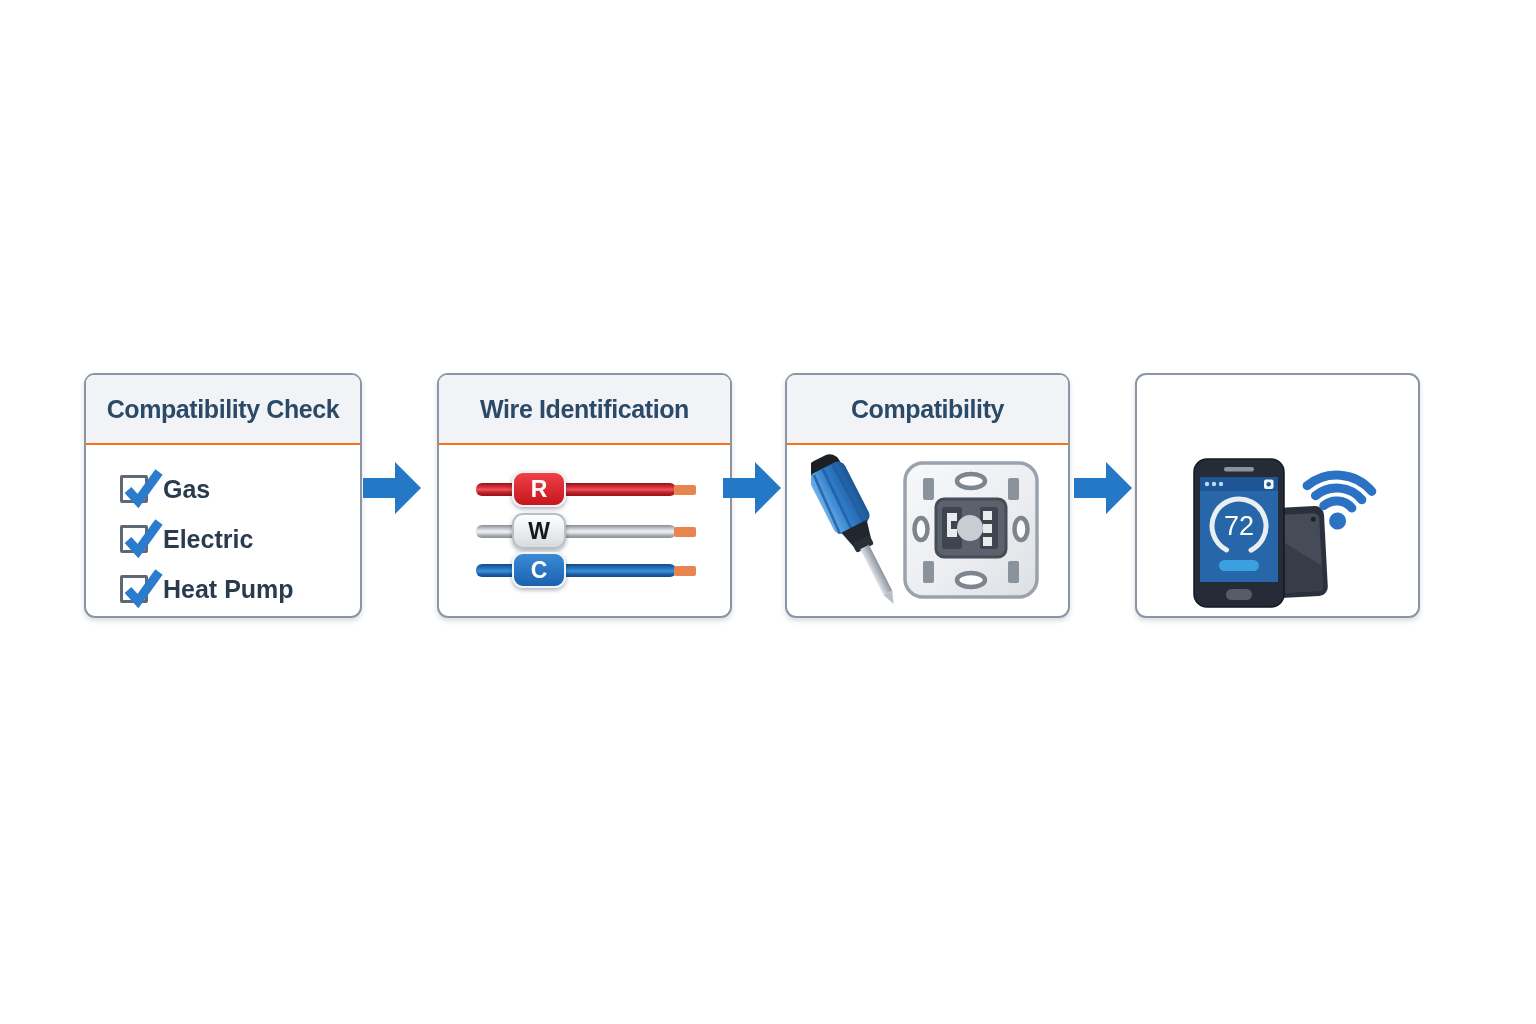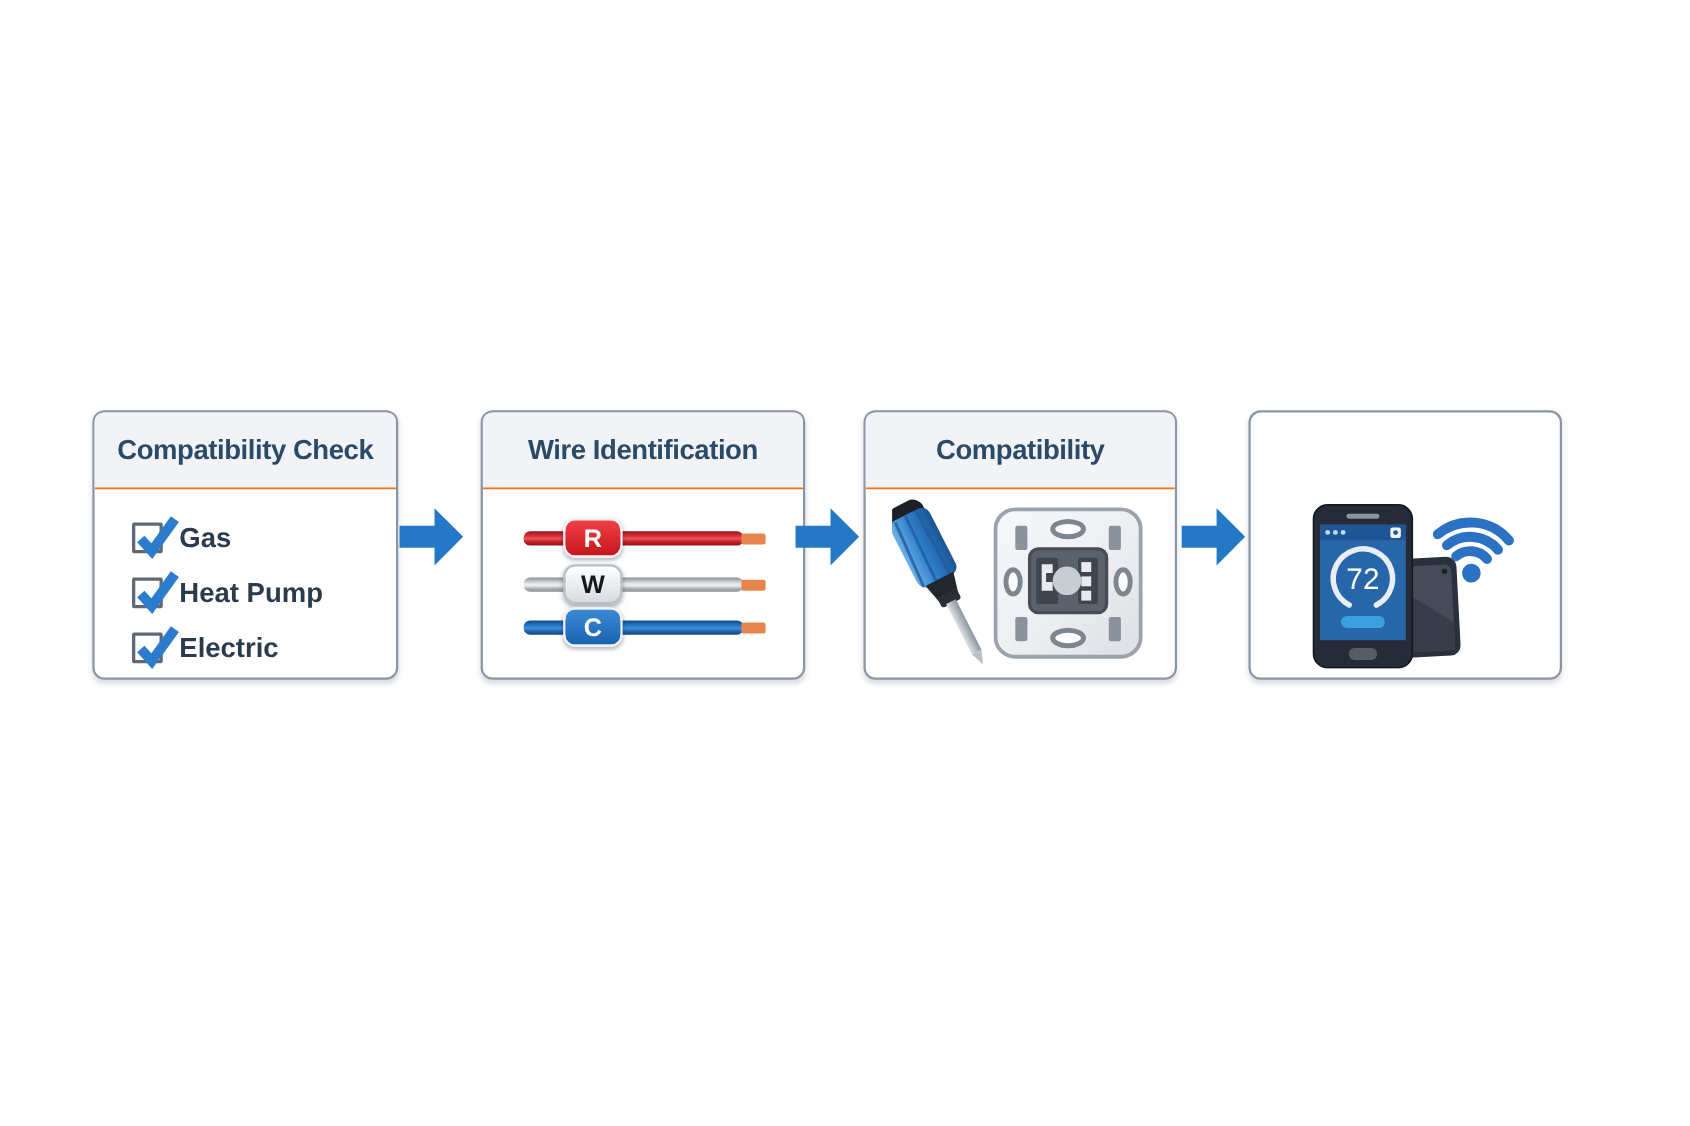--- a/index.html
+++ b/index.html
@@ -81,29 +81,29 @@
             </svg>
         </span>
         <span class="check-label">Gas</span>
       </div>
       <div class="check-row">
         <span class="checkbox-box">
           <svg width="42" height="42" viewBox="0 0 42 42">
               <polyline points="6,22 16,33 37,4" fill="none" stroke="#2b7ccd" stroke-width="9" stroke-linejoin="miter"></polyline>
             </svg>
         </span>
-        <span class="check-label">Heat Pump</span>
+        <span class="check-label">Electric</span>
       </div>
       <div class="check-row">
         <span class="checkbox-box">
           <svg width="42" height="42" viewBox="0 0 42 42">
               <polyline points="6,22 16,33 37,4" fill="none" stroke="#2b7ccd" stroke-width="9" stroke-linejoin="miter"></polyline>
             </svg>
         </span>
-        <span class="check-label">Electric</span>
+        <span class="check-label">Heat Pump</span>
       </div>
     </div>
   </div>
 
   <svg class="flow-arrow" id="arrow-1" viewBox="0 0 58 52">
     <polygon points="0,16 32,16 32,0 58,26 32,52 32,36 0,36" fill="#2478c6"></polygon>
   </svg>
 
   <div class="card" id="card-2">
     <div class="card-header">

